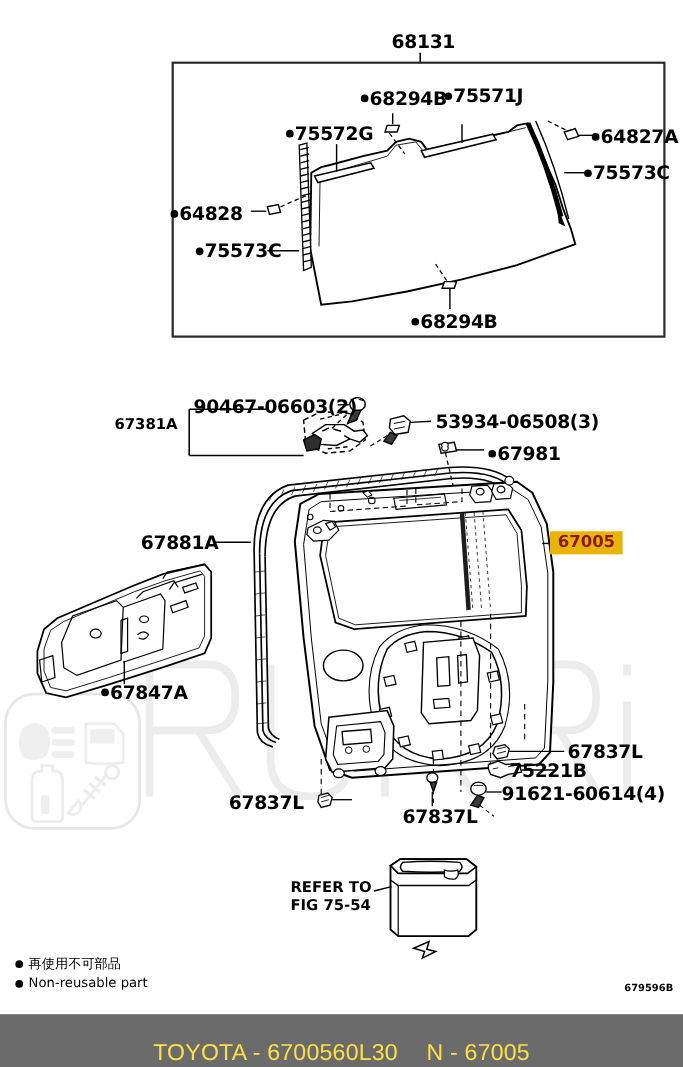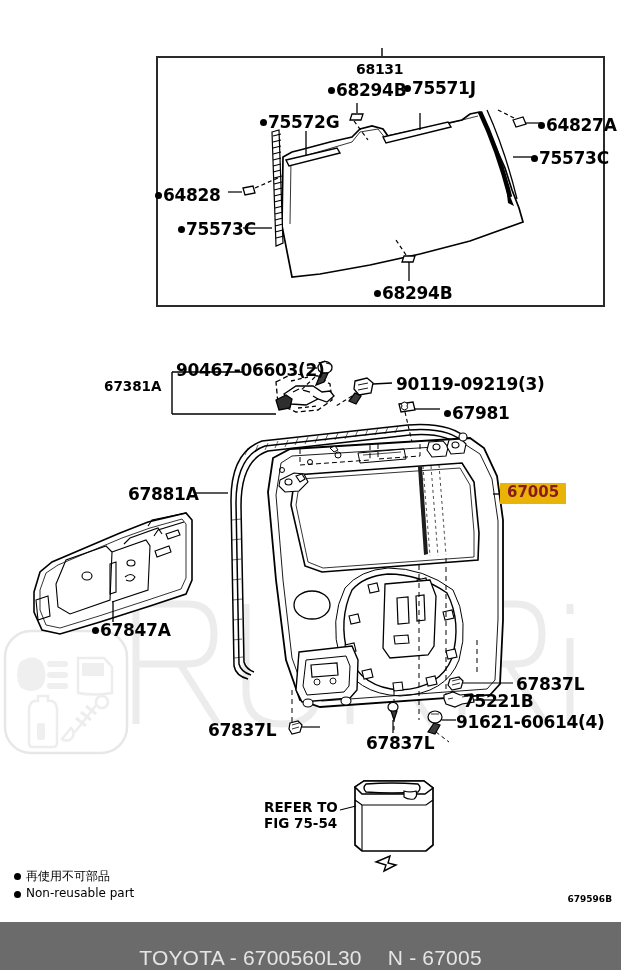--- a/index.html
+++ b/index.html
@@ -13,21 +13,21 @@
   .wm-text{left:118px;top:590px;width:500px;height:190px;}
 
   
   .layer{position:absolute;left:0;top:0;width:621px;height:970px;}
 
   
   .lbl{position:absolute;white-space:nowrap;
        font-family:"DejaVu Sans","Liberation Sans",sans-serif;
        font-weight:bold;color:#000;letter-spacing:-0.3px;}
   .lbl-m{font-size:17px;}
-  .lbl-l{font-size:14px;margin-top:32px;}
+  .lbl-l{font-size:17px;}
   .dot{display:inline-block;width:7px;height:7px;border-radius:50%;
        background:#000;vertical-align:middle;margin-right:1px;
        position:relative;top:-1px;}
 
   
   .lbl-hi{position:absolute;background:#eab308;color:#8a1a1a;
           font-weight:bold;font-size:15px;padding:2px 7px 3px 7px;
           letter-spacing:0px;line-height:1.05;}
 
   
@@ -40,21 +40,21 @@
   .legend-dot{width:7px;height:7px;border-radius:50%;background:#000;flex:0 0 auto;}
   .legend-txt{font-size:12px;font-weight:normal;color:#000;}
 
   .diagcode{position:absolute;right:9px;top:894px;font-size:9px;
             font-weight:bold;color:#000;letter-spacing:0px;}
 
   
   .footer{position:absolute;left:0;top:922px;width:621px;height:48px;
           background:#6b6b6b;display:flex;align-items:center;
           justify-content:center;gap:26px;}
-  .footer span{color:#e5e5e5;font-size:21px;font-weight:normal;
+  .footer span{color:#fde047;font-size:21px;font-weight:normal;
                font-family:"Liberation Sans",sans-serif;letter-spacing:0.2px;margin-top:24px;}
 </style>
 </head>
 <body>
 
 <div id="stage">
 
   <svg class="wm wm-logo" viewBox="0 0 128 128">
     <rect x="3" y="3" width="122" height="122" rx="26" ry="26" fill="none" stroke="#e7e7e7" stroke-width="2.5"></rect>
     <path d="M18 34 q13 -9 22 0 q7 13 0 25 q-11 8 -22 0 q-6 -12 0 -25 z" fill="#efefef"></path>
@@ -366,21 +366,21 @@
 
     <path d="M376 862 l14 -6 l-2 7 l8 2 l-12 6 l2 -6 z" fill="#fff" stroke="#000" stroke-width="1.4"></path>
   </svg>
 
   <div class="refer" style="left:104px;top:379px;"><span>67381A</span></div>
 
   <div class="lbl lbl-m" style="left:176px;top:360px;">
     <span>90467-06603(2)</span></div>
 
   <div class="lbl lbl-m" style="left:396px;top:374px;">
-    <span>90119-09219(3)</span></div>
+    <span>53934-06508(3)</span></div>
 
   <div class="lbl lbl-m" style="left:444px;top:403px;">
     <span class="dot"></span><span>67981</span></div>
 
   <div class="lbl lbl-m" style="left:128px;top:484px;">
     <span>67881A</span></div>
 
   <div class="lbl lbl-m" style="left:92px;top:620px;">
     <span class="dot"></span><span>67847A</span></div>
 

